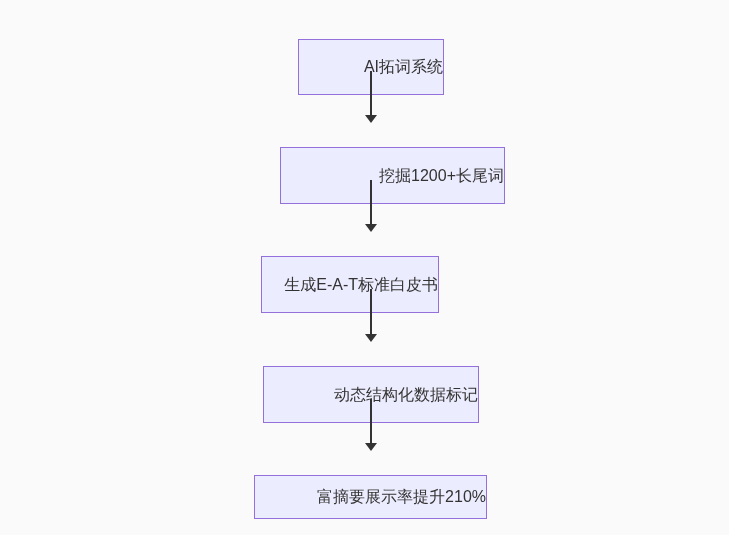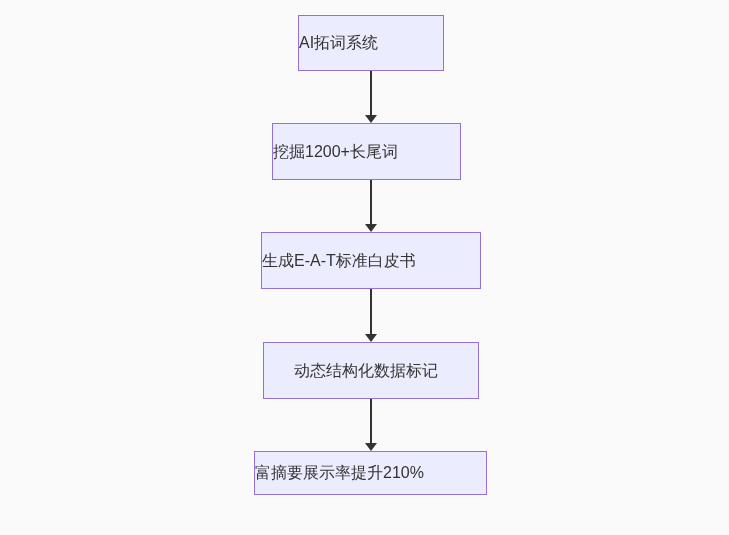--- a/index.html
+++ b/index.html
@@ -16,25 +16,26 @@
     overflow: hidden;
   }
   .node {
     position: absolute;
     box-sizing: border-box;
     background: var(--node-fill, #ECECFF);
     border: 1px solid var(--node-border, #9370DB);
     color: var(--node-text, #333333);
     display: flex;
     align-items: center;
-    justify-content: flex-start;
+    justify-content: flex-end;
     font-size: 16px;
     line-height: 1;
     text-align: center;
     white-space: nowrap;
+    margin-top: 24px;
   }
   .edge {
     position: absolute;
     left: 364px;
     width: 13px;
     display: flex;
     flex-direction: column;
     align-items: center;
   }
   .edge .line {
@@ -59,30 +60,30 @@
 
   <div class="node" style="left:298px; top:15px; width:146px; height:56px;">
     <span>AI拓词系统</span>
   </div>
 
   <div class="edge" style="top:71px; height:52px;">
     <span class="line"></span>
     <span class="head"></span>
   </div>
 
-  <div class="node" style="left:272px; top:123px; width:189px; height:57px;">
+  <div class="node" style="left:280px; top:123px; width:225px; height:57px;">
     <span>挖掘1200+长尾词</span>
   </div>
 
   <div class="edge" style="top:180px; height:52px;">
     <span class="line"></span>
     <span class="head"></span>
   </div>
 
-  <div class="node" style="left:261px; top:232px; width:220px; height:57px;">
+  <div class="node" style="left:261px; top:232px; width:178px; height:57px;">
     <span>生成E-A-T标准白皮书</span>
   </div>
 
   <div class="edge" style="top:289px; height:53px;">
     <span class="line"></span>
     <span class="head"></span>
   </div>
 
   <div class="node" style="left:263px; top:342px; width:216px; height:57px;padding-left:30px;">
     <span>动态结构化数据标记</span>

